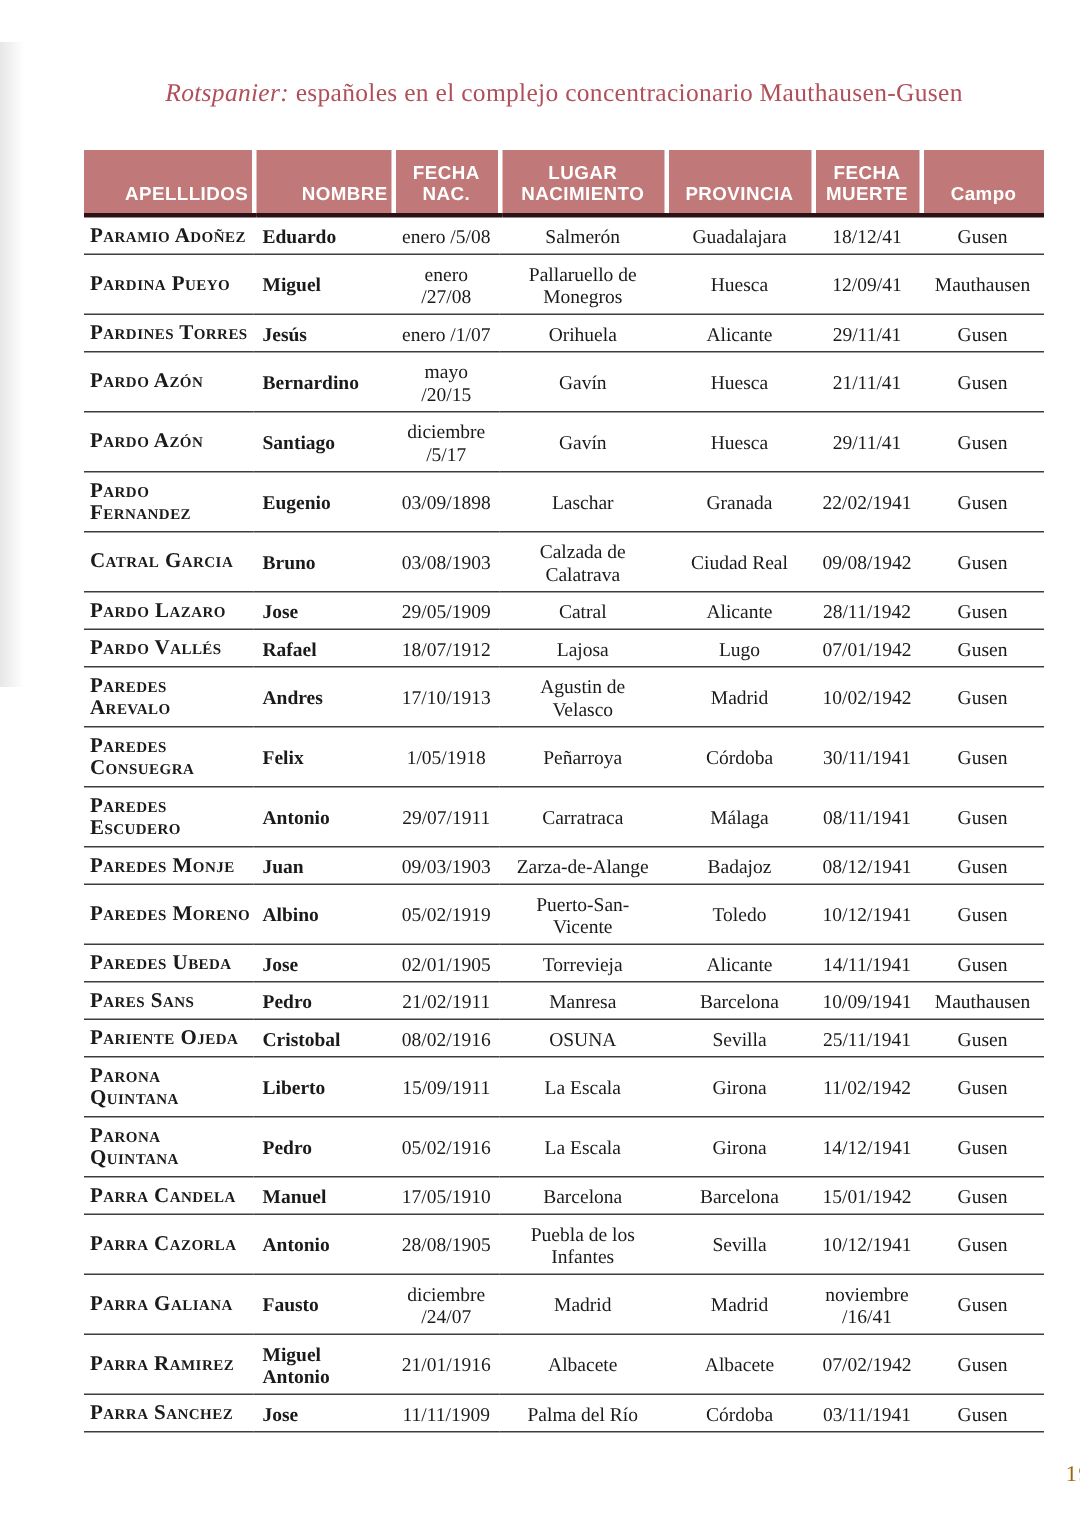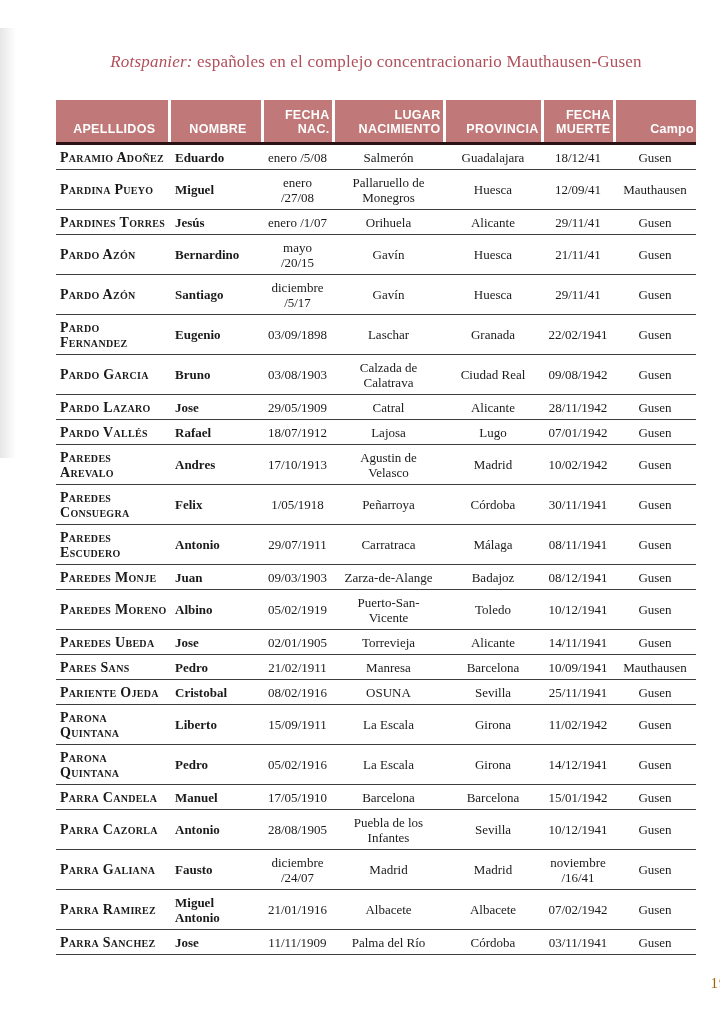--- a/index.html
+++ b/index.html
@@ -41,22 +41,22 @@
     font-weight: bold;
     font-size: 12.5px;
     letter-spacing: 0.3px;
     vertical-align: bottom;
     padding: 5px 2px 5px 2px;
     white-space: pre-line;
     line-height: 1.18;
     border-bottom: 3px solid #2b1215;
   }
   thead th + th { border-left: 3px solid #ffffff; }
-  thead th.al { text-align: center; padding-left: 7px; }
-  thead th.ac { text-align: right; margin-top: 44px; }
+  thead th.al { text-align: right; padding-left: 7px; }
+  thead th.ac { text-align: center; margin-top: 44px; }
   thead th { height: 32px; }
   tbody td {
     font-size: 13px;
     line-height: 15px;
     padding: 4.5px 2px;
     vertical-align: middle;
     white-space: pre-line;
   }
   tbody tr { border-bottom: 1.5px solid #3d3d3d; }
   tbody tr.thick-top { border-top: 4px double #555555; }
@@ -165,21 +165,21 @@
         <tr>
           <td class="al cell-apellidos">Pardo Fernandez</td>
           <td class="al cell-nombre">Eugenio</td>
           <td class="ac cell-fecha_nac">03/09/1898</td>
           <td class="ac cell-lugar">Laschar</td>
           <td class="ac cell-provincia">Granada</td>
           <td class="ac cell-fecha_muerte">22/02/1941</td>
           <td class="ac cell-campo">Gusen</td>
         </tr>
         <tr>
-          <td class="al cell-apellidos">Pardo Garcia</td>
+          <td class="al cell-apellidos">Catral Garcia</td>
           <td class="al cell-nombre">Bruno</td>
           <td class="ac cell-fecha_nac">03/08/1903</td>
           <td class="ac cell-lugar">Calzada de
 Calatrava</td>
           <td class="ac cell-provincia">Ciudad Real</td>
           <td class="ac cell-fecha_muerte">09/08/1942</td>
           <td class="ac cell-campo">Gusen</td>
         </tr>
         <tr>
           <td class="al cell-apellidos">Pardo Lazaro</td>

